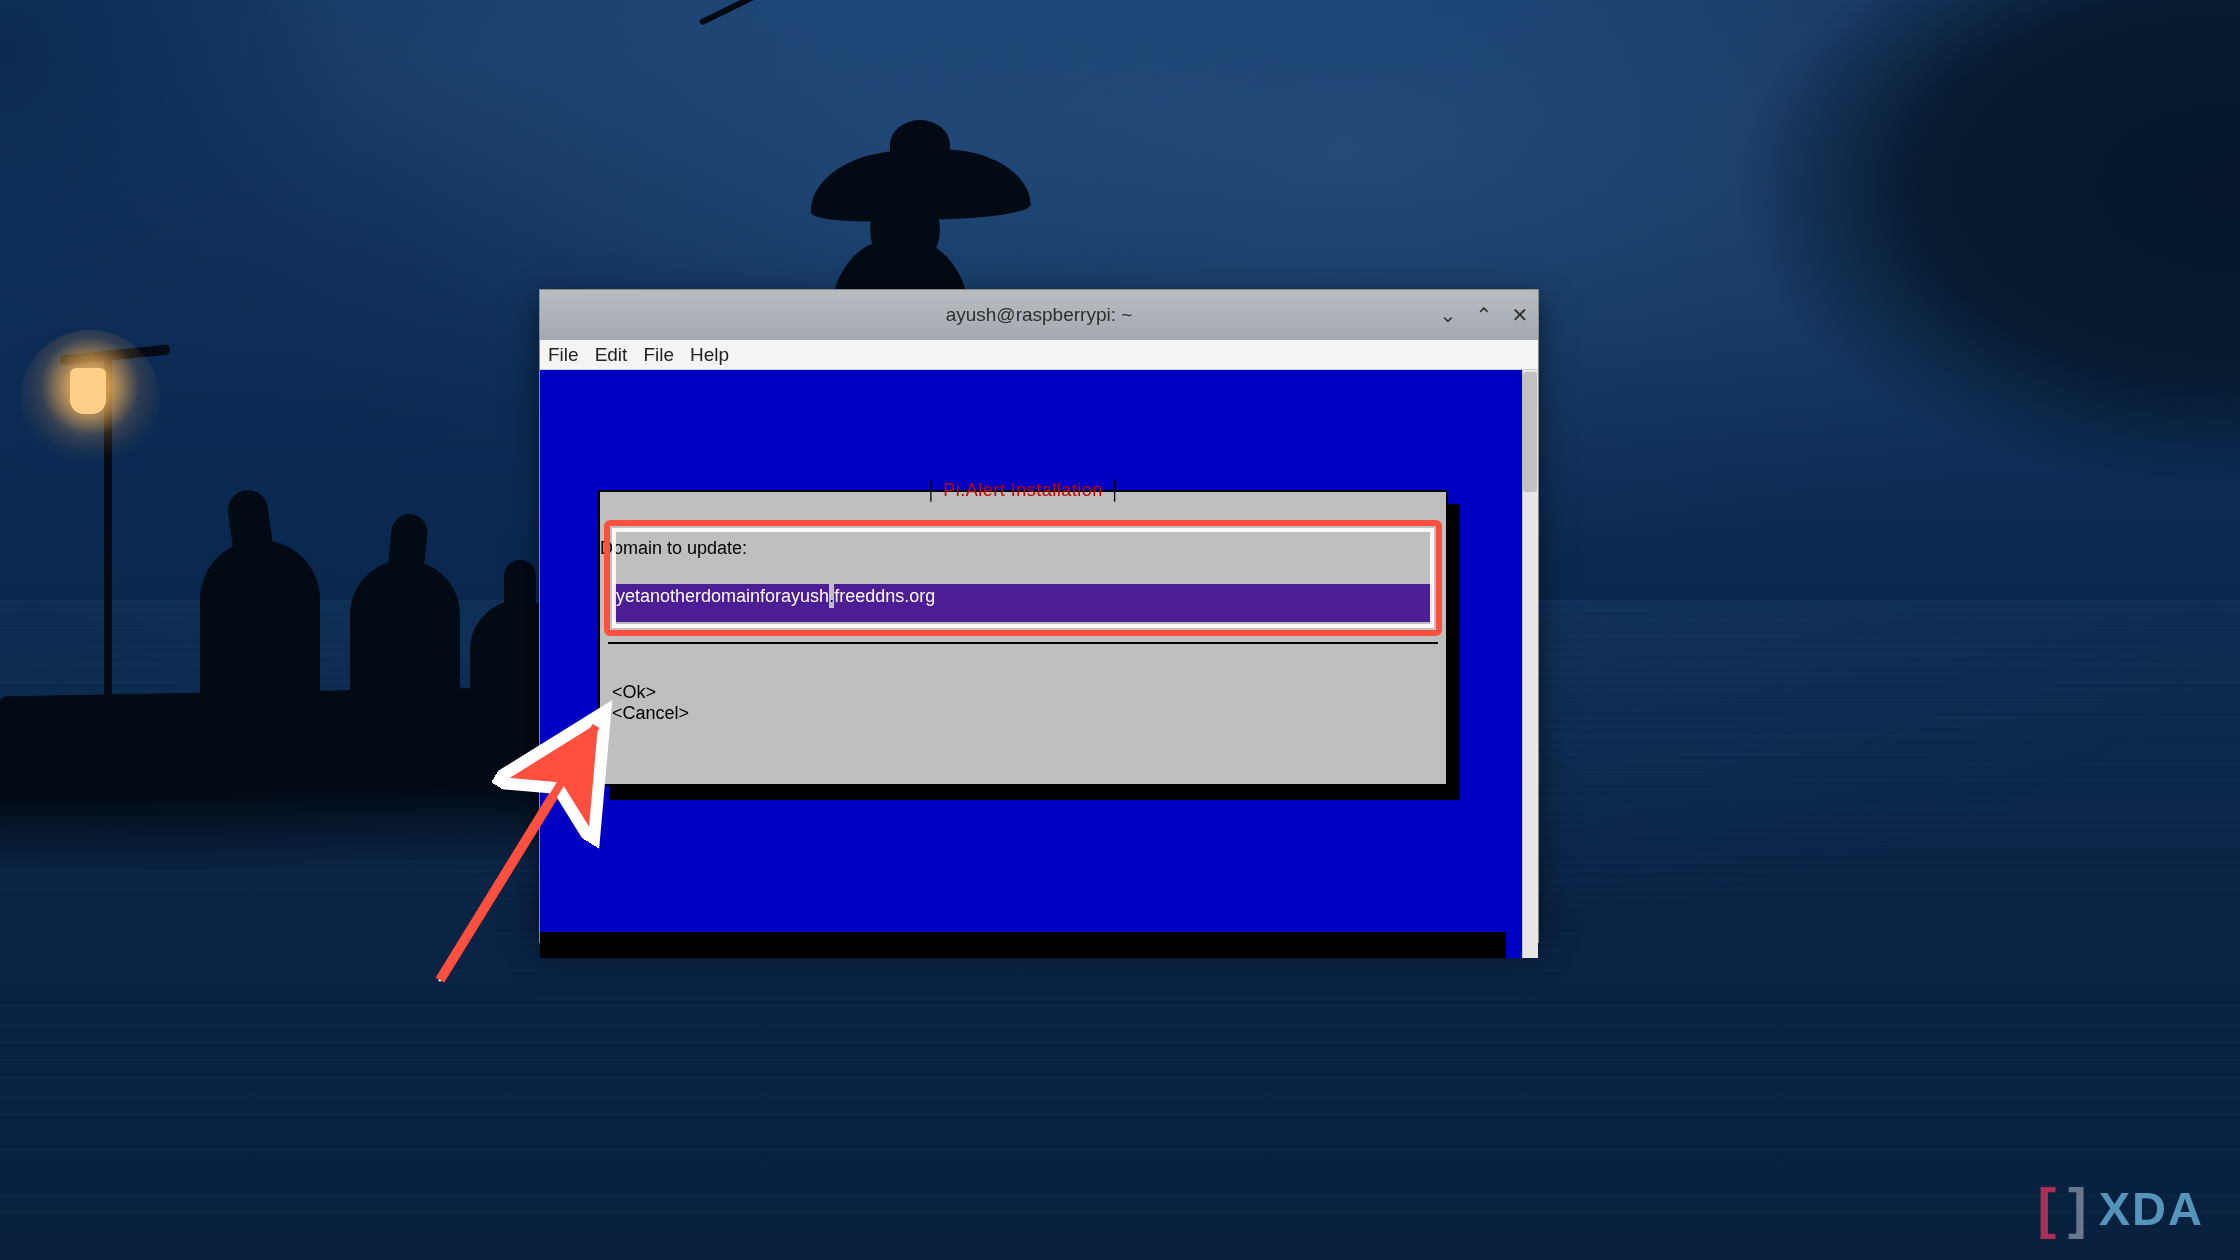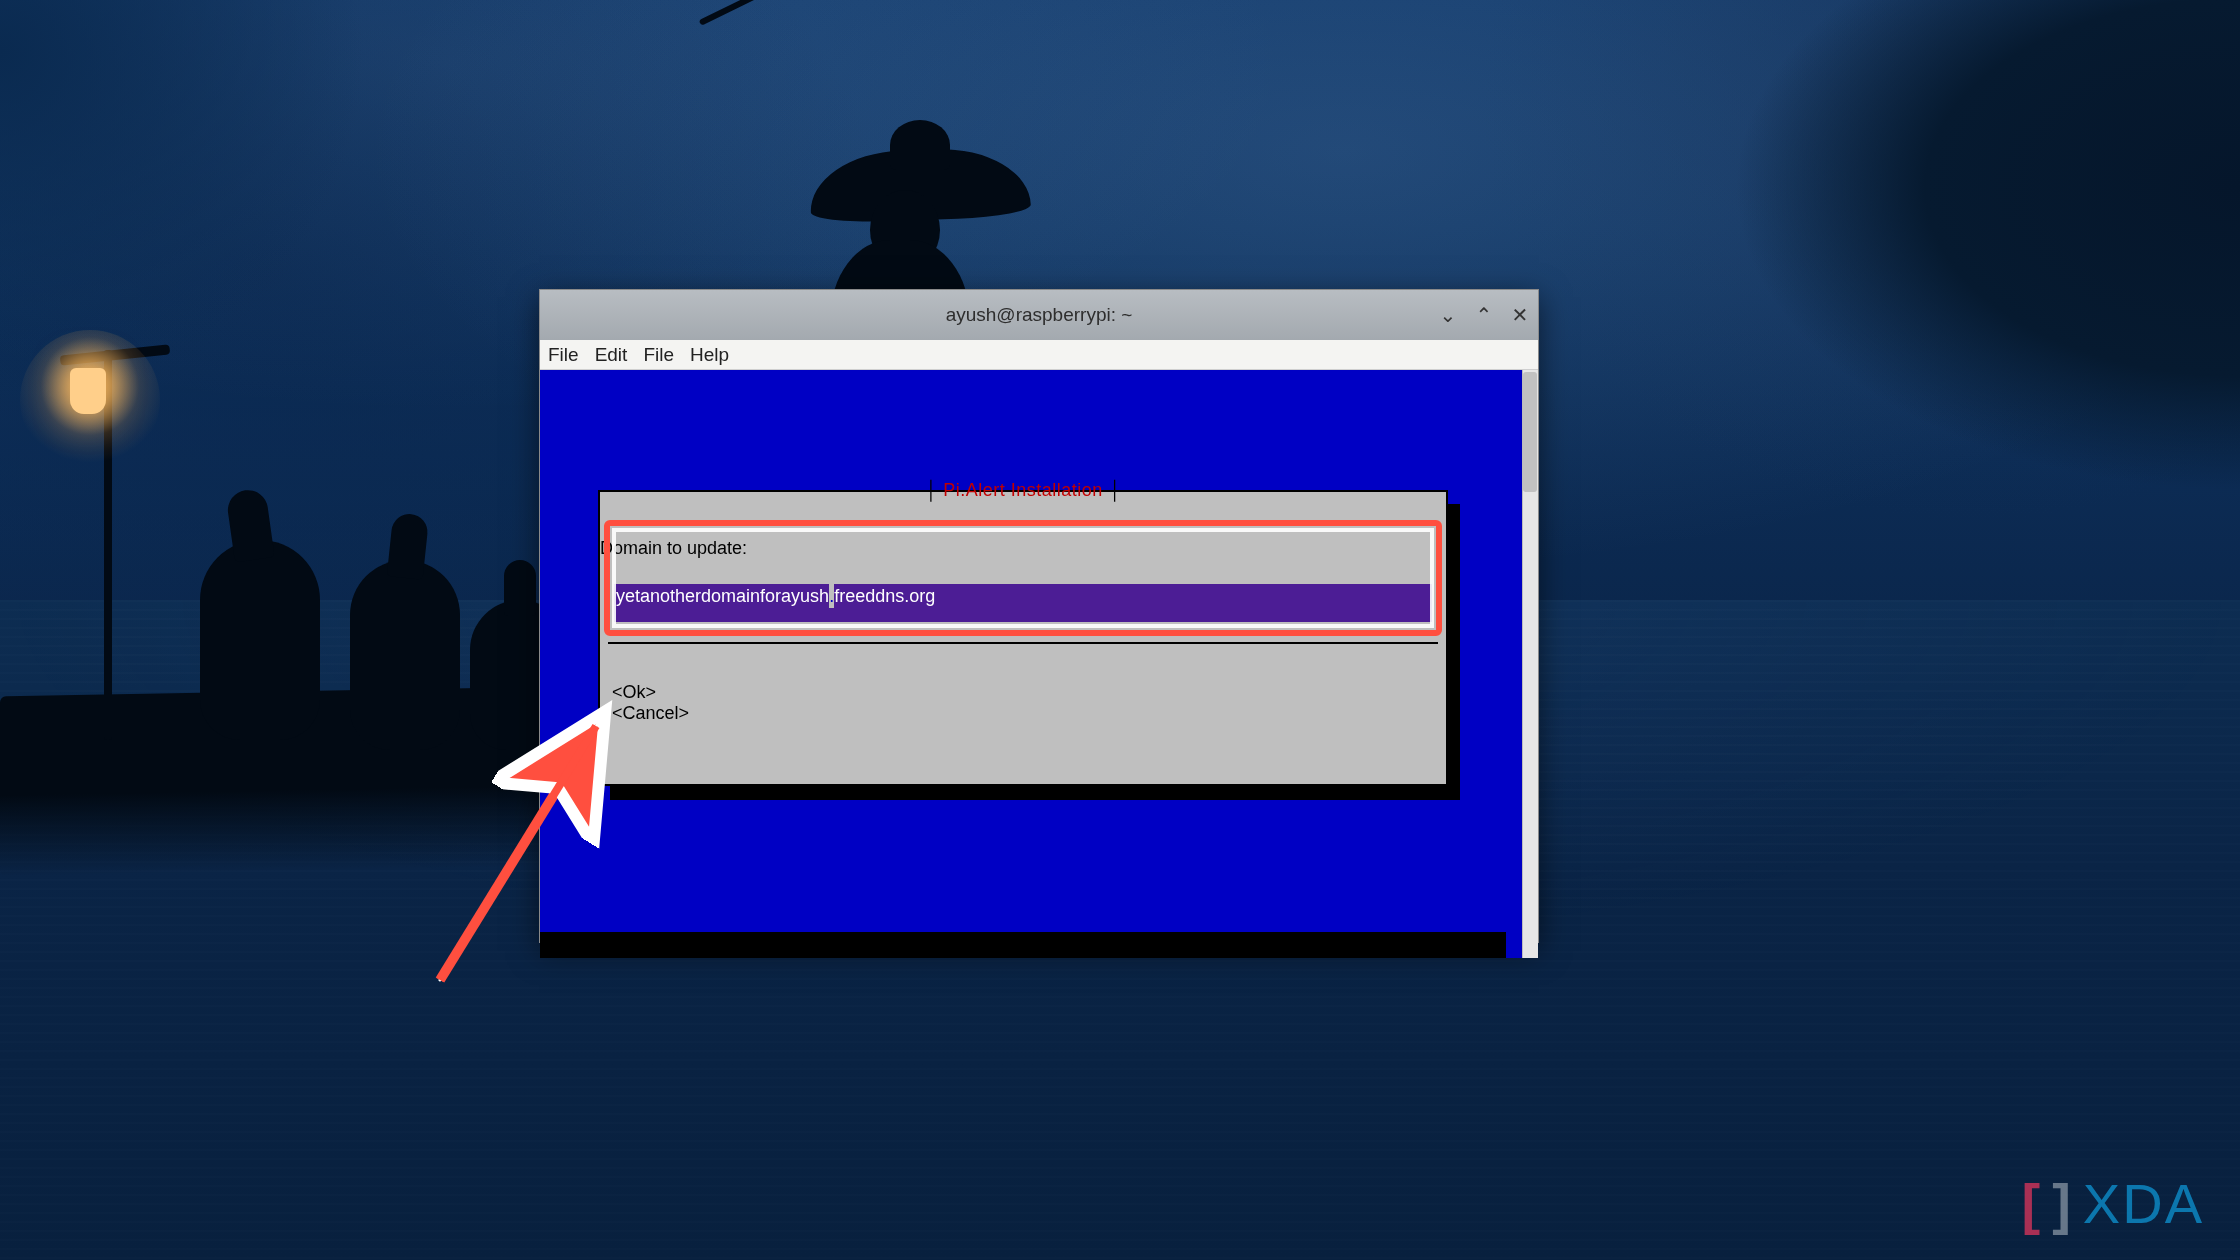--- a/index.html
+++ b/index.html
@@ -226,21 +226,21 @@
     position:absolute;
     right:36px; bottom:24px;
     display:flex; align-items:center; gap:12px;
     opacity:0.65;
   }
   .xda .bracket-l, .xda .bracket-r {
     font-size:56px; font-weight:700; line-height:1;
   }
   .xda .bracket-l { color:#ff3860; }
   .xda .bracket-r { color:#9aa6b2; }
-  .xda .txt { font-size:56px; font-weight:400; color:#0ea5e9; letter-spacing:2px; }
+  .xda .txt { font-size:47px; font-weight:700; color:#7dd3fc; letter-spacing:2px; }
 
 </style>
 </head>
 <body>
 
 <div class="wallpaper"></div>
 <div class="mist"></div>
 <div class="mountain-left"></div>
 <div class="trees-right"></div>
 <div class="waterline"></div>

